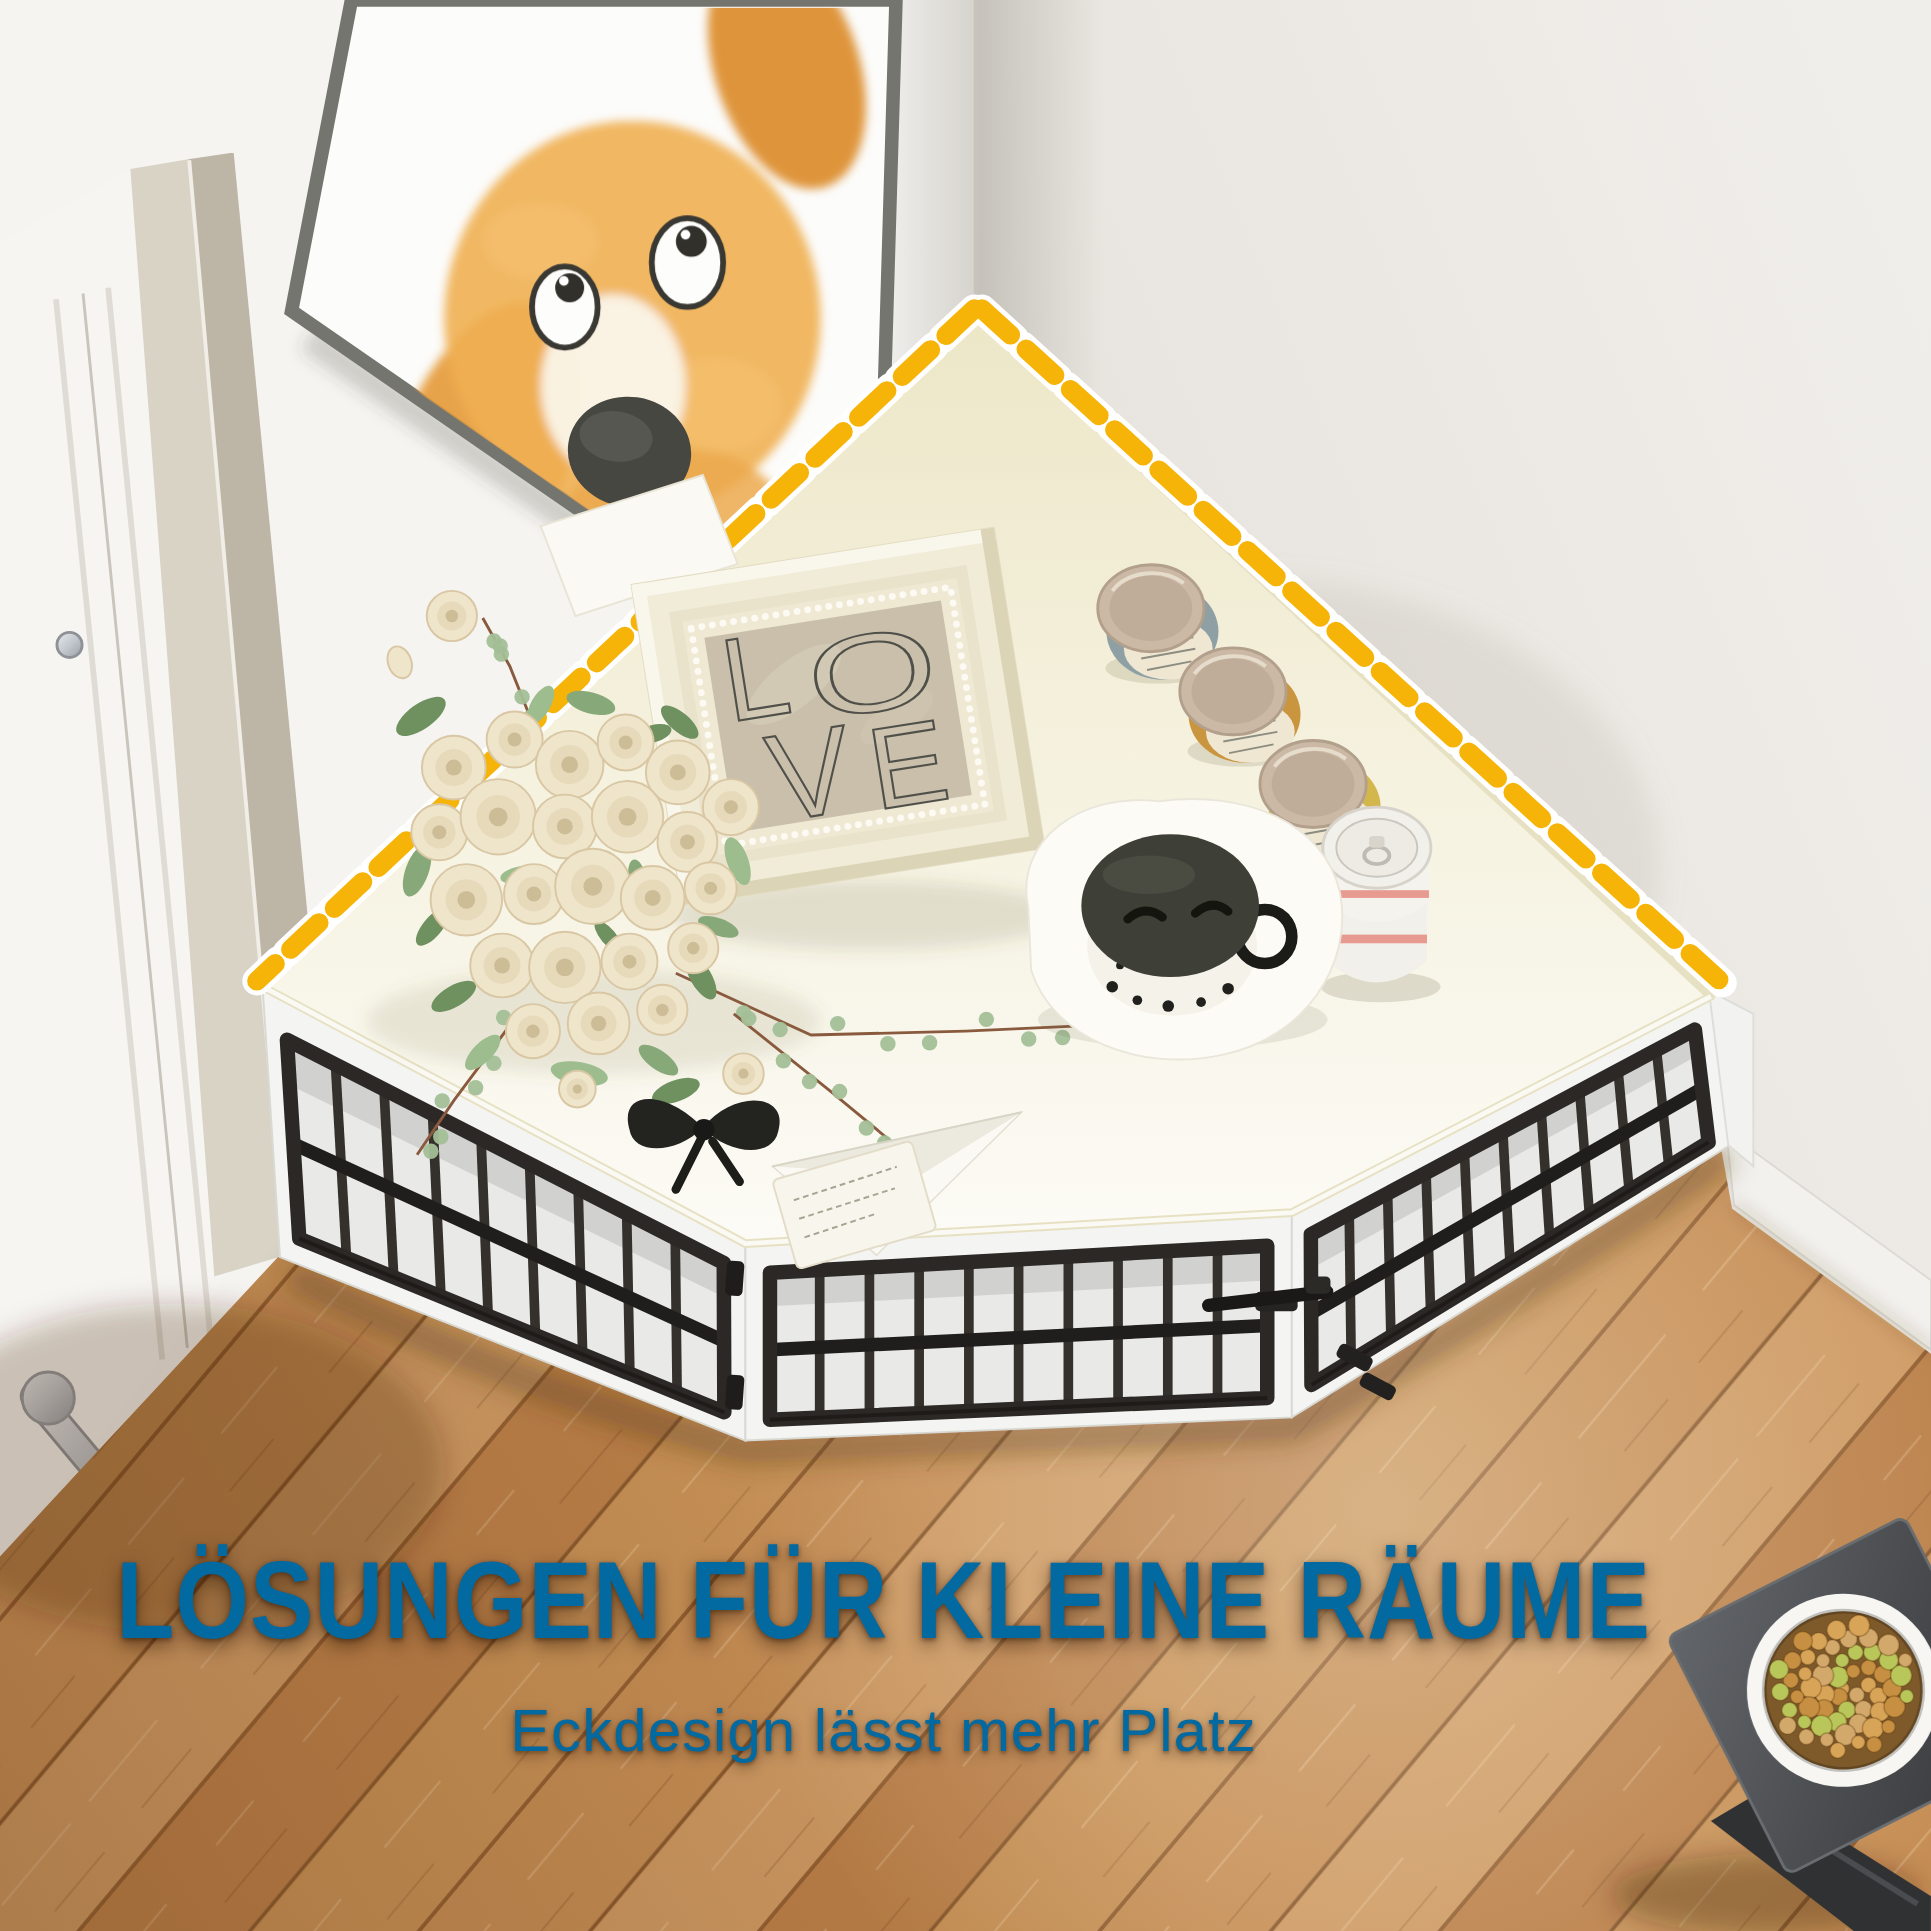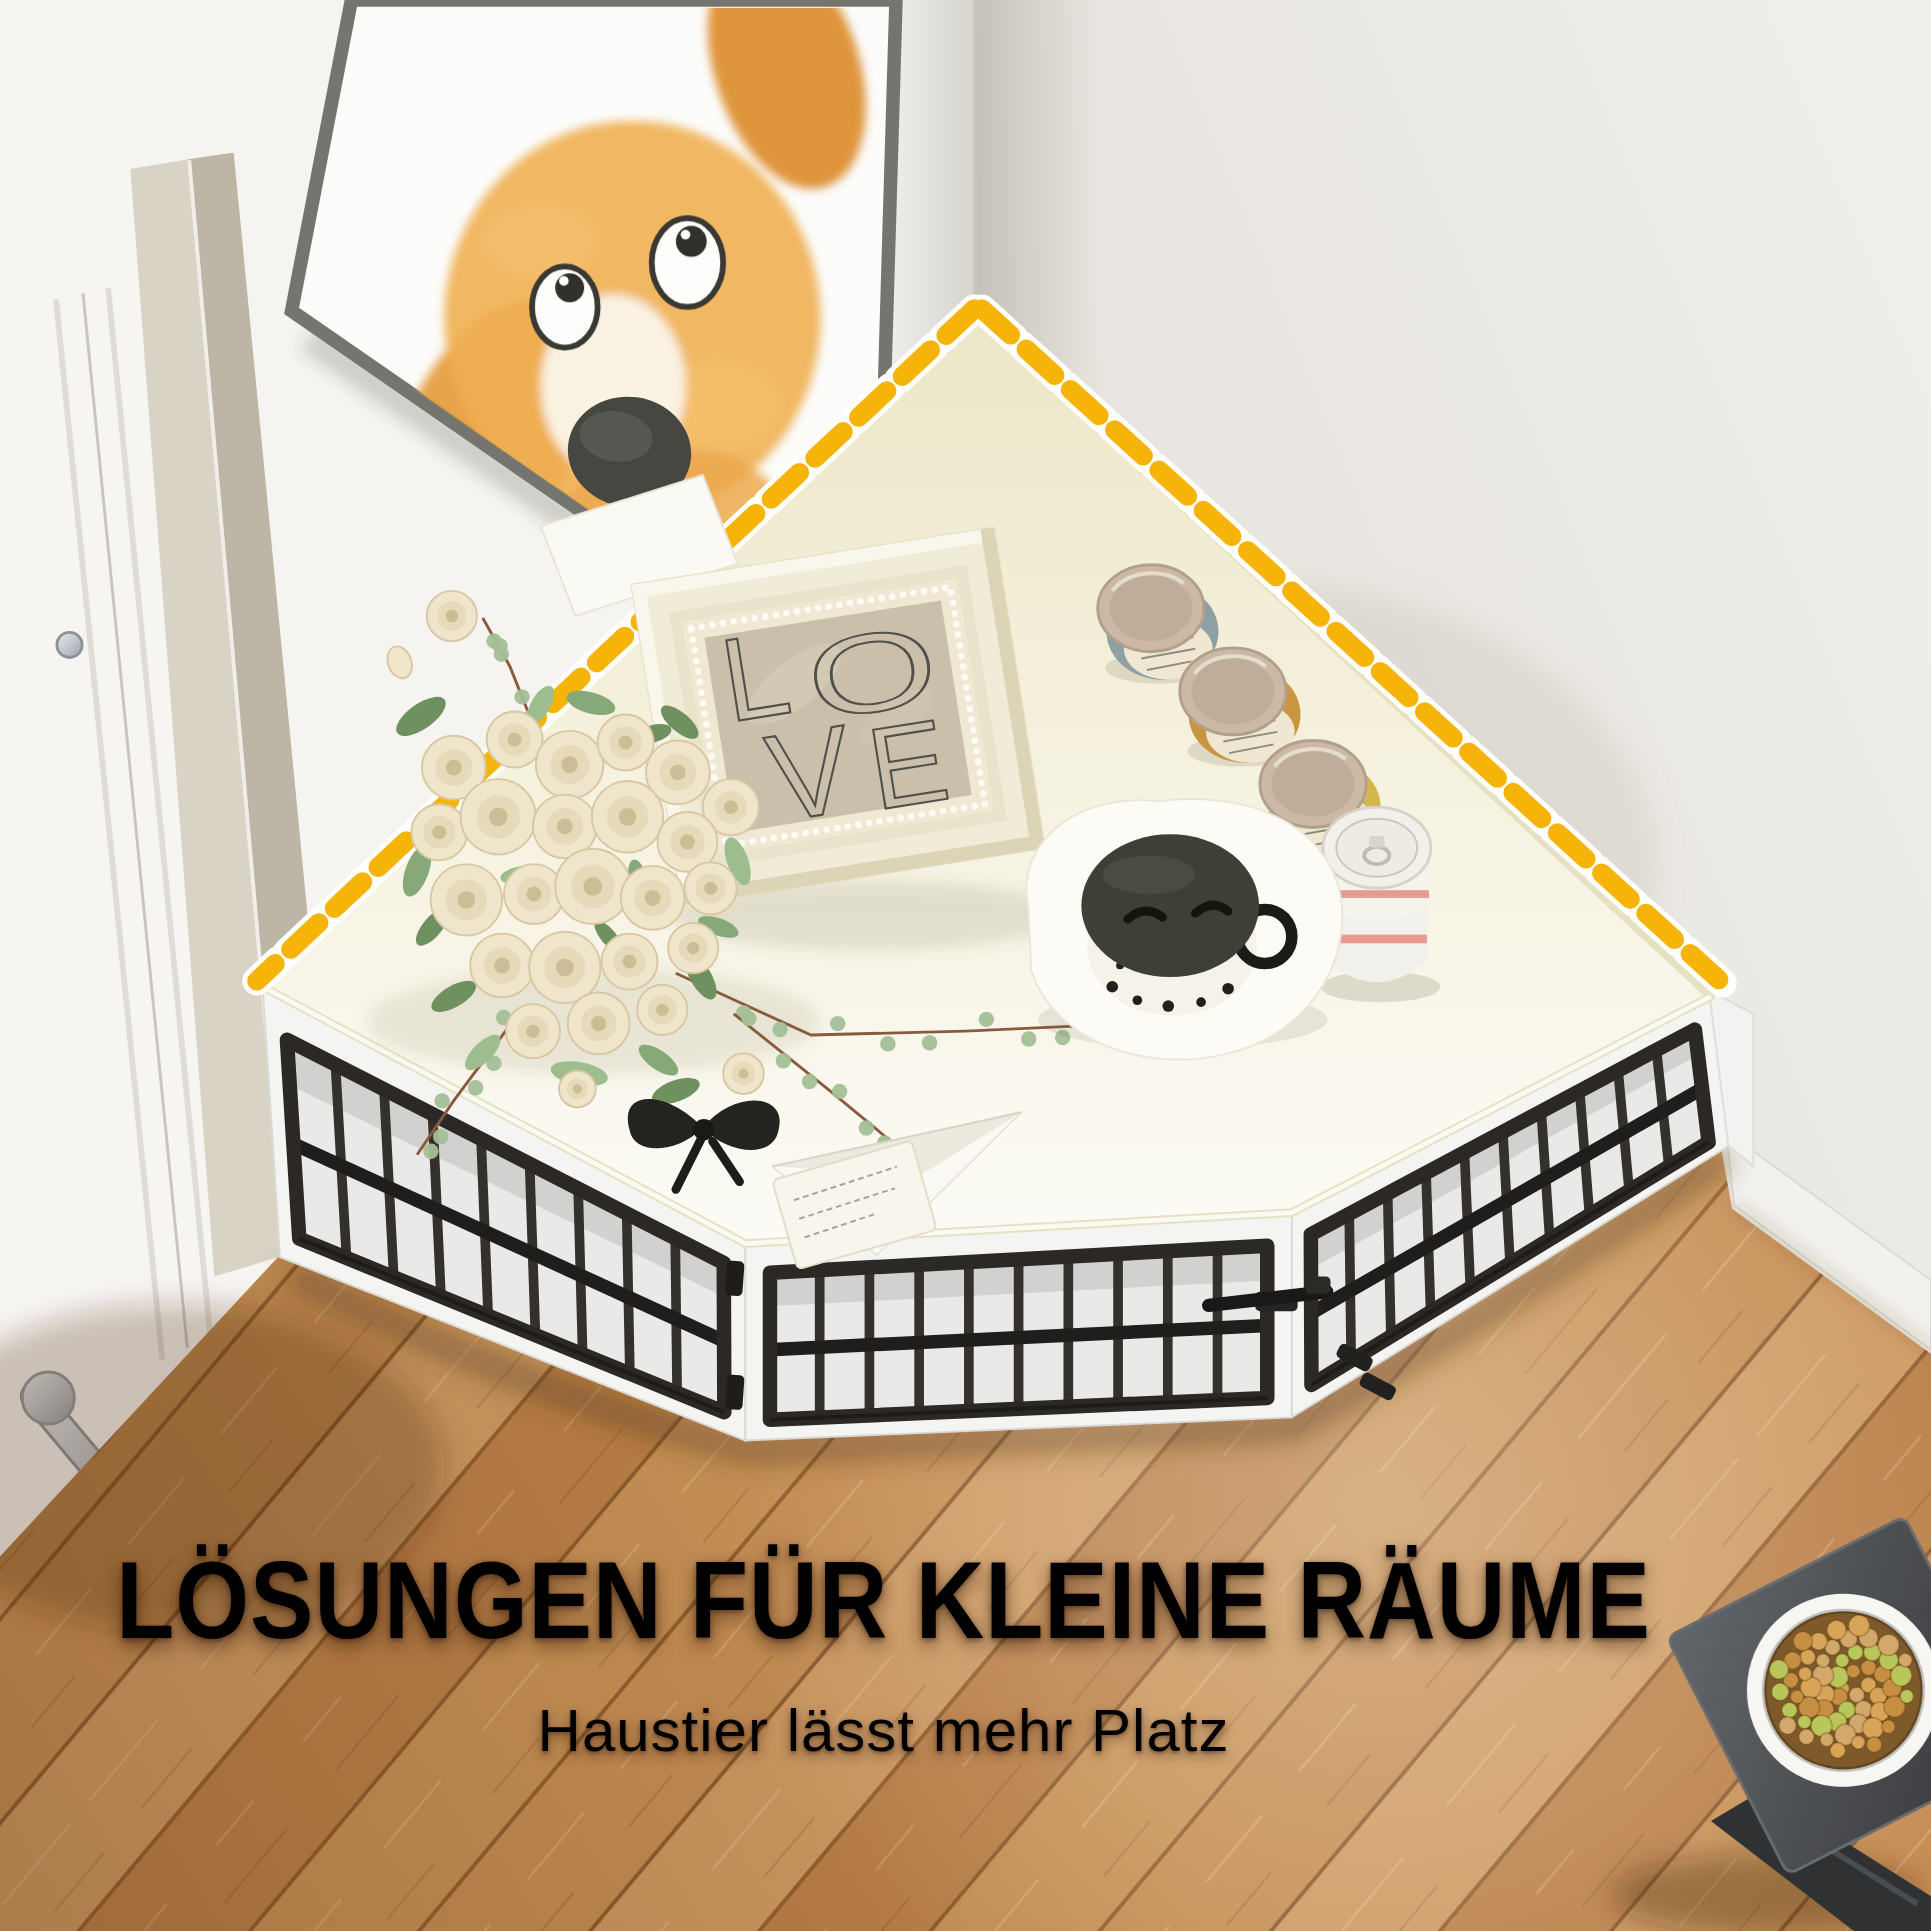--- a/index.html
+++ b/index.html
@@ -1,19 +1,19 @@
 <!DOCTYPE html>
 <html><head>
 <meta charset="utf-8">
 <style>
   html,body{margin:0;padding:0;background:#ffffff;}
   .stage{position:relative;width:1931px;height:1931px;overflow:hidden;
          font-family:"Liberation Sans",sans-serif;background:#f2f1ee;}
   .stage svg{position:absolute;left:0;top:0;}
-  .caption{position:absolute;left:68px;right:232px;top:1537px;text-align:center;color:#000000;}
+  .caption{position:absolute;left:68px;right:232px;top:1537px;text-align:center;color:#0369a1;}
   .caption-title{font-weight:bold;font-size:98px;letter-spacing:1px;white-space:nowrap;
     transform:scale(.97,1.12);transform-origin:50% 0;
     text-shadow:0 6.8px 17.4px rgba(45,22,4,.55),0 1.9px 4.8px rgba(45,22,4,.5);}
   .caption-sub{margin-top:46px;font-size:60px;line-height:1.16;letter-spacing:1px;
     text-shadow:0 4.8px 11.6px rgba(45,22,4,.5),0 1.9px 3.9px rgba(45,22,4,.4);}
 </style>
 </head>
 <body>
 
 <div class="stage">
@@ -578,17 +578,17 @@
             <circle cx="71.27339747904693" cy="-4.774000409458105" r="7" fill="#D2A86B" stroke="rgba(90,55,15,.35)" stroke-width="1.5"></circle>
           </g>
       <circle cx="0" cy="-6" r="82" fill="none" stroke="rgba(0,0,0,.22)" stroke-width="5"></circle>
     </g>
   </g>
 </svg>
 
 <div class="caption">
   <div class="caption-title">LÖSUNGEN FÜR KLEINE RÄUME</div>
   <div class="caption-sub">
-    <div>Haustier lässt mehr Platz</div>
+    <div>Eckdesign lässt mehr Platz</div>
   </div>
 </div>
 </div>
 
 
 </body></html>

